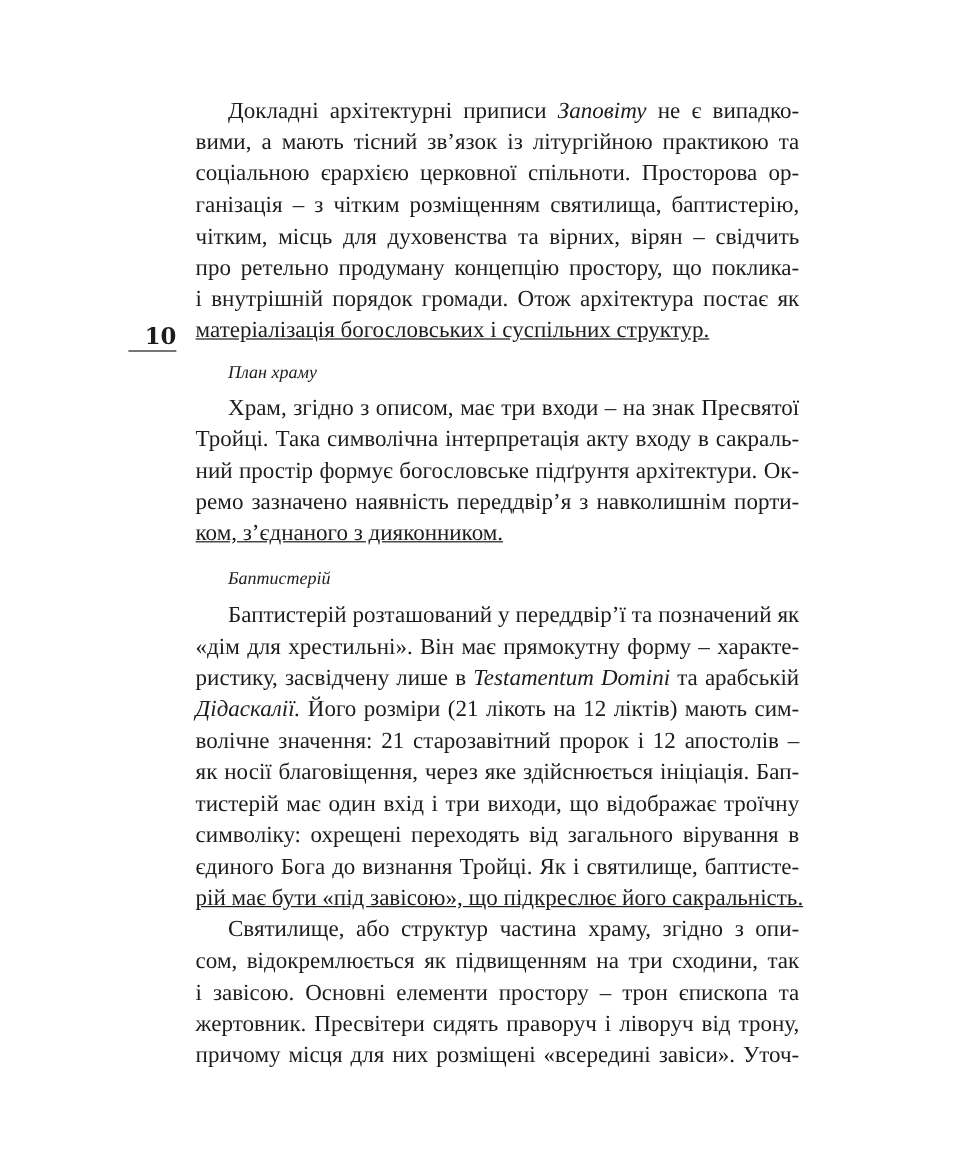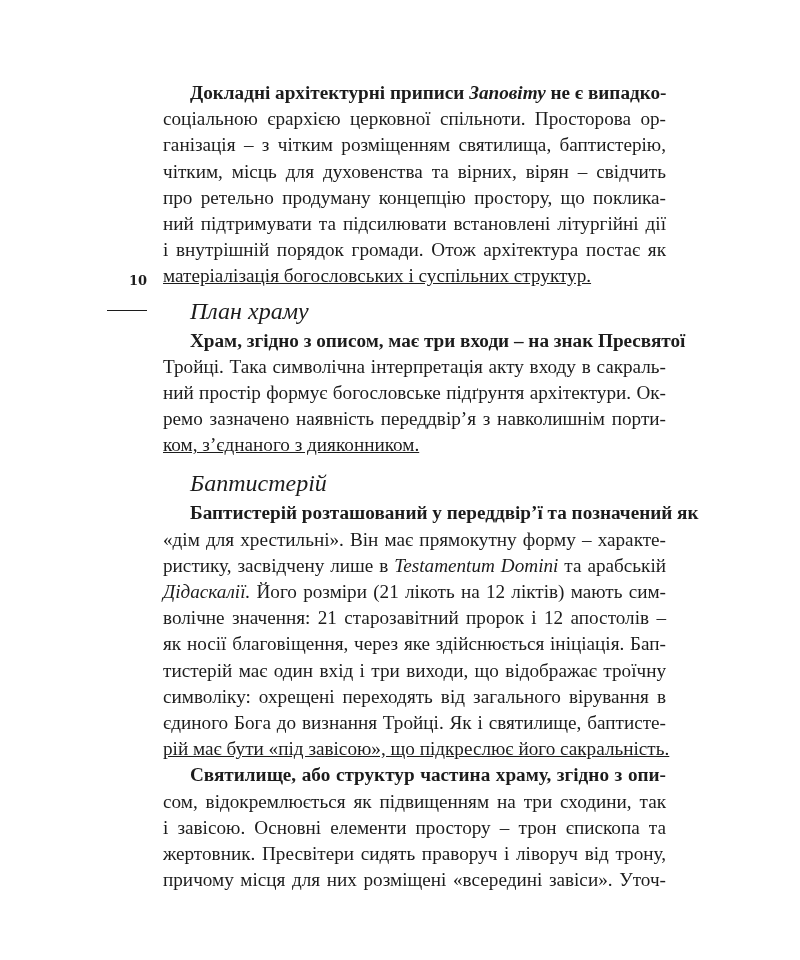--- a/index.html
+++ b/index.html
@@ -12,47 +12,47 @@
   .page { position: absolute; left: 0; top: 0; width: 800px; height: 960px; }
   .column {
     position: absolute; left: 163px; width: 503px; top: 80px;
     font-size: 19.2px; line-height: 26.2px;
   }
   .line {
     display: block; white-space: nowrap; height: 26.2px;
     text-align: justify; text-align-last: justify;
   }
   .line.last { text-align-last: left; text-decoration: underline; }
-  .line.indent { padding-left: 27px; font-weight: bold; }
+  .line.indent { padding-left: 27px; }
   .heading {
-    display: block; font-style: italic; font-size: 24px;
+    display: block; font-style: italic; font-size: 15px;
     padding-left: 27px; height: 30px; line-height: 30px;
     margin-top: 10px; margin-bottom: 2px;
   }
   .em { font-style: italic; }
   .folio {
     position: absolute; left: 107px; top: 272px; width: 40px;
-    font-weight: bold; font-size: 13px; text-align: right;
-    border-bottom: 1.5px solid #1c1c1c; padding-bottom: 20px;
+    font-weight: bold; font-size: 19px; text-align: right;
+    border-bottom: 1.5px solid #1c1c1c; padding-bottom: 2px;
     line-height: 18px; font-family: "DejaVu Serif", serif;
   }
 </style>
 </head>
 <body>
 
 <div class="page">
   <div class="folio">10</div>
   <div class="column" id="column">
       <div>
         <span class="line indent">Докладні архітектурні приписи <span class="em">Заповіту</span> не є випадко-</span>
+        <span class="line">вими, а мають тісний зв’язок із літургійною практикою та</span>
         <span class="line">соціальною єрархією церковної спільноти. Просторова ор-</span>
         <span class="line">ганізація – з чітким розміщенням святилища, баптистерію,</span>
         <span class="line">чітким, місць для духовенства та вірних, вірян – свідчить</span>
         <span class="line">про ретельно продуману концепцію простору, що поклика-</span>
-        <span class="line">ний підтримувати та підсилювати встановлені літургійні дії</span>
         <span class="line">і внутрішній порядок громади. Отож архітектура постає як</span>
         <span class="line last">матеріалізація богословських і суспільних структур.</span>
       </div>
       <span class="heading" style="margin-top: 6px;">План храму</span>
       <div>
         <span class="line indent">Храм, згідно з описом, має три входи – на знак Пресвятої</span>
         <span class="line">Тройці. Така символічна інтерпретація акту входу в сакраль-</span>
         <span class="line">ний простір формує богословське підґрунтя архітектури. Ок-</span>
         <span class="line">ремо зазначено наявність переддвір’я з навколишнім порти-</span>
         <span class="line last">ком, з’єднаного з дияконником.</span>

